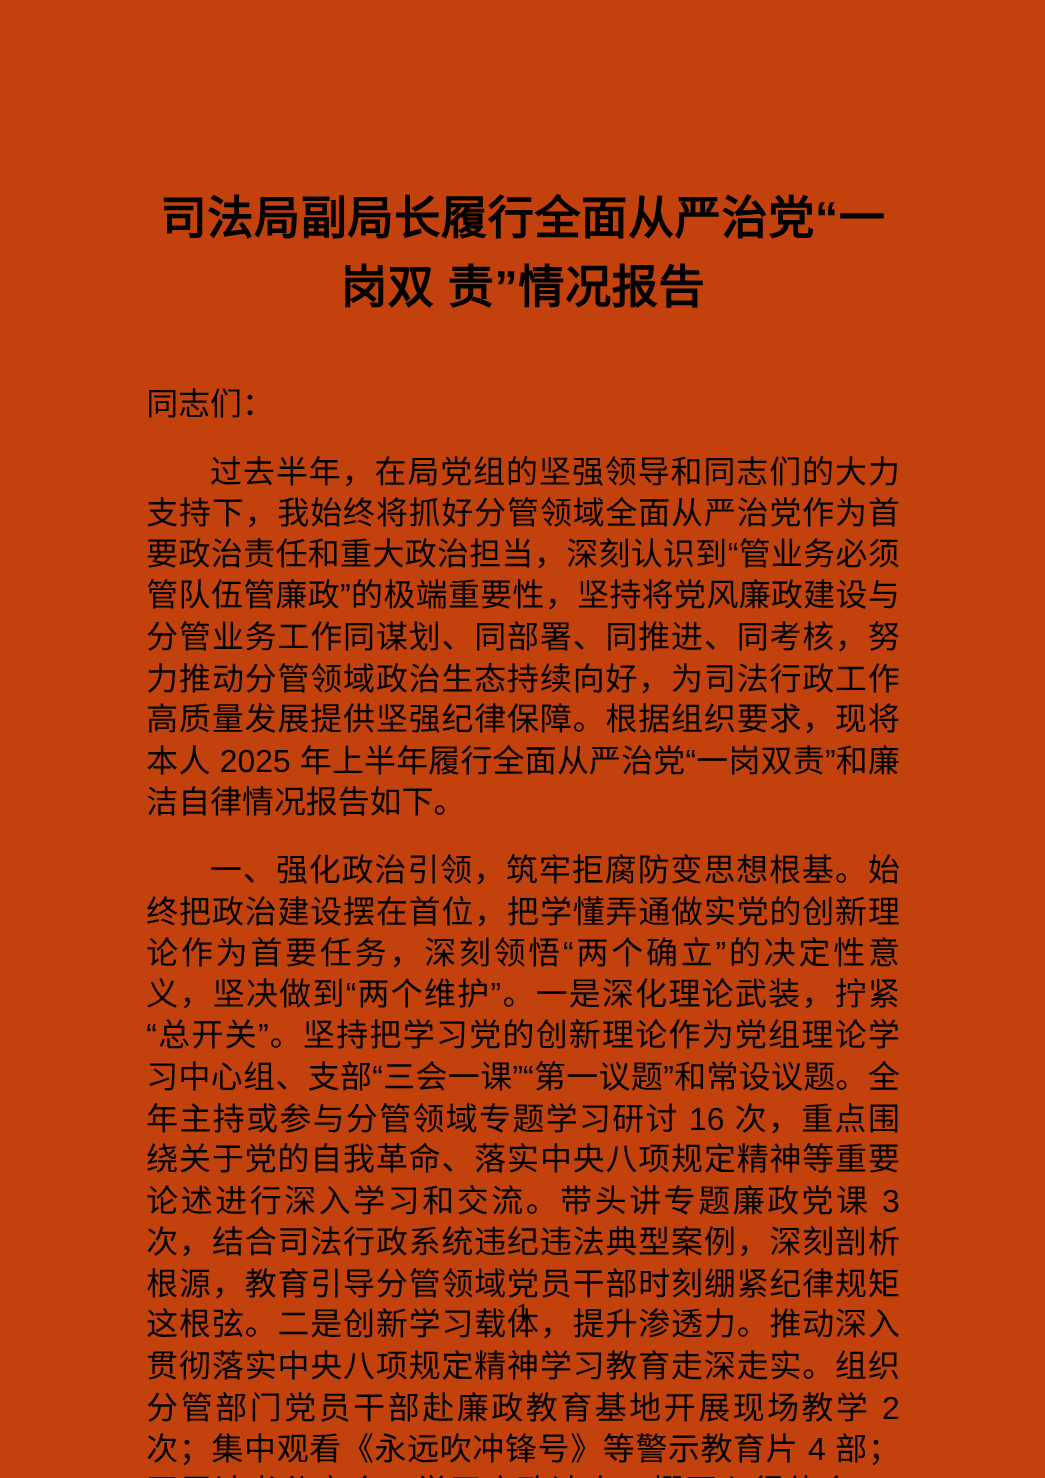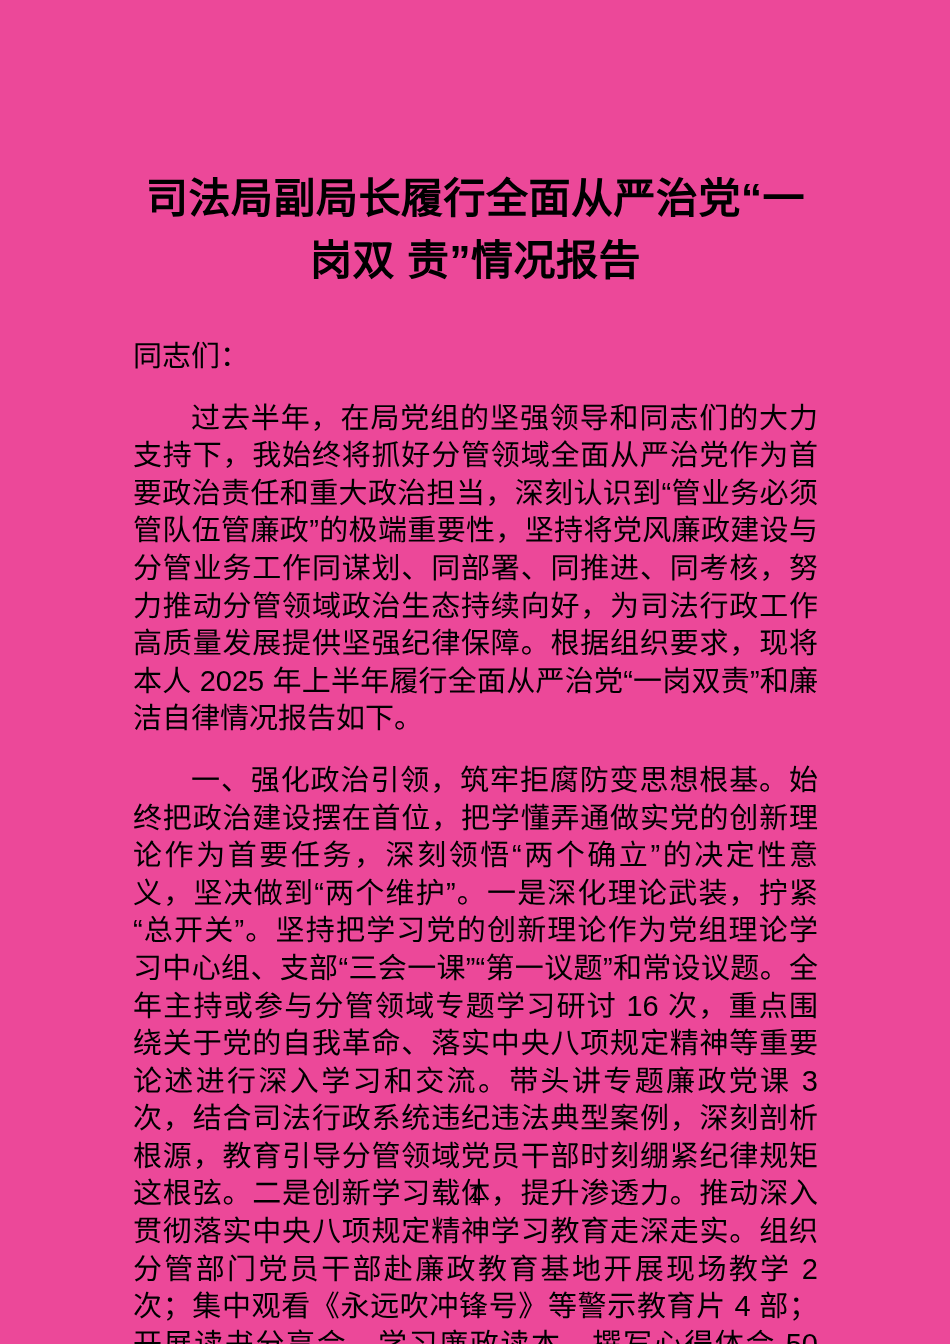--- a/index.html
+++ b/index.html
@@ -7,21 +7,21 @@
     margin: 0;
     padding: 0;
     background: #ffffff;
   }
 
   .page {
     position: relative;
     width: 950px;
     height: 1344px;
     margin: 0 auto;
-    background: #ec4899;
+    background: #c2410c;
     overflow: hidden;
     box-sizing: border-box;
   }
 
   .doc-body {
     position: absolute;
     left: 133px;
     top: 0;
     width: 685px;
   }
@@ -48,21 +48,21 @@
     font-size: 29px;
     line-height: 37.6px;
     color: #000000;
     text-align: justify;
     text-justify: inter-ideograph;
     word-break: break-all;
     white-space: pre-wrap;
   }
 
   .para-salutation {
-    margin-top: 46px;
+    margin-top: 58px;
     text-indent: 0;
   }
 
   .para-indent {
     text-indent: 58px;
     margin-top: 24px;
   }
 
   
   .page-number {

